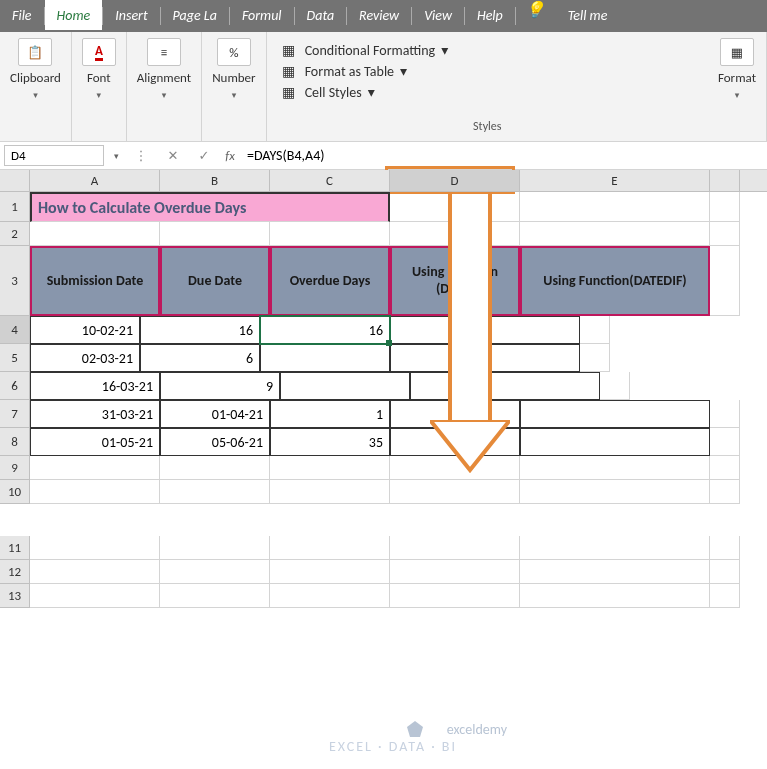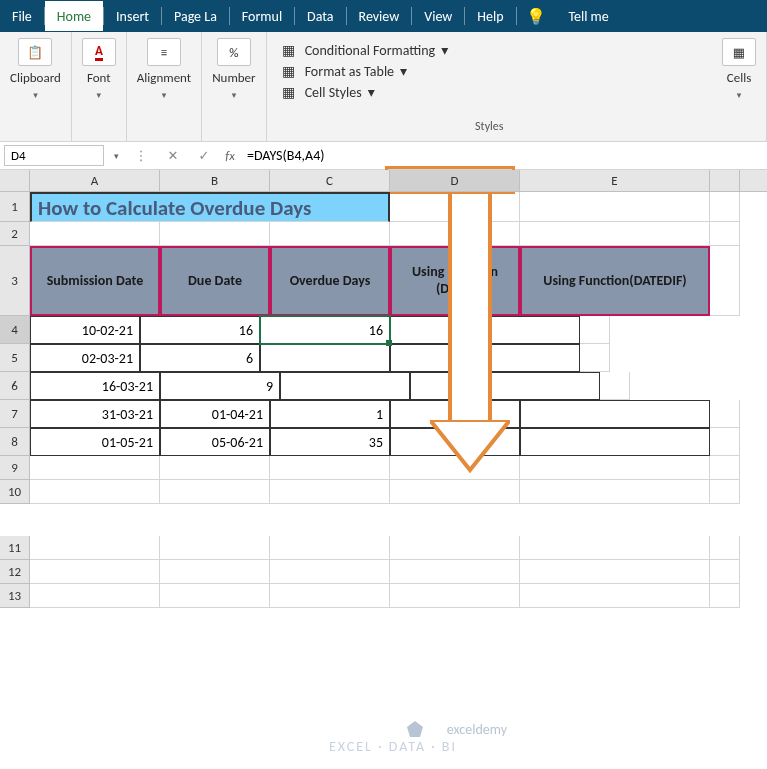--- a/index.html
+++ b/index.html
@@ -1,18 +1,18 @@
 <!DOCTYPE html>
 <html><head>
 <meta charset="utf-8">
 <style>
 * { box-sizing: border-box; margin: 0; padding: 0; font-family: "Segoe UI", Calibri, sans-serif; }
 body { background: #fff; width: 767px; height: 769px; overflow: hidden; position: relative; }
 
-.ribbon-tabs { display: flex; background: #0c4a6e; height: 32px; align-items: center; }
+.ribbon-tabs { display: flex; background: #737373; height: 32px; align-items: flex-start; font-style: italic; }
 .ribbon-tab { color: #fff; padding: 6px 12px; font-size: 14px; cursor: pointer; height: 30px; display: flex; align-items: center; }
 .ribbon-tab.active { background: #fff; color: #2a7a3f; }
 .tab-sep { width: 1px; height: 18px; background: rgba(255,255,255,0.4); align-self: center; }
 .lightbulb { color: #fff; font-size: 16px; padding: 0 10px; }
 
 .ribbon-body { background: #f3f3f3; height: 110px; display: flex; border-bottom: 1px solid #d4d4d4; }
 .ribbon-group { border-right: 1px solid #d4d4d4; display: flex; flex-direction: column; align-items: center; justify-content: space-between; padding: 6px 10px 2px 10px; }
 .ribbon-big-btn { display: flex; flex-direction: column; align-items: center; gap: 4px; cursor: pointer; font-size: 13px; color: #333; }
 .ribbon-icon-box { width: 34px; height: 28px; background: #fff; border: 1px solid #c4c4c4; border-radius: 2px; display: flex; align-items: center; justify-content: center; }
 .ribbon-big-btn .drop { font-size: 9px; color: #666; }
@@ -34,21 +34,21 @@
 .col-headers { display: flex; height: 22px; background: #e6e6e6; border-bottom: 1px solid #c0c0c0; }
 .corner { width: 30px; border-right: 1px solid #c0c0c0; background: #e6e6e6; }
 .col-h { border-right: 1px solid #c0c0c0; text-align: center; font-size: 13px; color: #333; line-height: 22px; cursor: pointer; }
 .row { display: flex; }
 .row-h { width: 30px; background: #e6e6e6; border-right: 1px solid #c0c0c0; border-bottom: 1px solid #c0c0c0; text-align: center; font-size: 13px; color: #333; cursor: pointer; display: flex; align-items: center; justify-content: center; }
 .row-h.sel { background: #d0d0d0; }
 .cell { border-right: 1px solid #d4d4d4; border-bottom: 1px solid #d4d4d4; padding: 2px 6px; font-size: 14px; display: flex; align-items: center; }
 
 .wA { width: 130px; } .wB { width: 110px; } .wC { width: 120px; } .wD { width: 130px; } .wE { width: 190px; } .wF { width: 30px; }
 
-.title-cell { font-weight: bold; color: #4a5a7a; font-size: 21px; background: #7dd3fc; border: 2px solid #333; border-bottom: 1px solid #d4d4d4; }
+.title-cell { font-weight: bold; color: #4a5a7a; font-size: 16px; background: #f9a8d4; border: 2px solid #333; border-bottom: 1px solid #d4d4d4; }
 .th { background: #8896ac; color: #1a1a1a; font-weight: bold; text-align: center; justify-content: center; border: 2px solid #be185d; line-height: 1.2; padding: 6px 4px; }
 .td { border: 1px solid #333; background: #fff; justify-content: flex-end; }
 .td.blank { }
 .selected-cell { outline: 2px solid #1f7246; outline-offset: -1px; position: relative; }
 .selected-cell::after { content: ''; position: absolute; right: -3px; bottom: -3px; width: 6px; height: 6px; background: #1f7246; }
 
 .arrow-overlay { position: absolute; left: 430px; top: 194px; width: 80px; height: 280px; pointer-events: none; }
 .arrow-shaft { position: absolute; left: 18px; top: 0; width: 44px; height: 230px; background: #fff; border-left: 4px solid #e58a3a; border-right: 4px solid #e58a3a; }
 .arrow-head-svg { position: absolute; left: 0; top: 226px; }
 
@@ -128,21 +128,21 @@
         <span class="mini-icon">▦</span>
         <span>Cell Styles</span>
         <span class="drop">▾</span>
       </div>
     </div>
     <div class="styles-label">Styles</div>
   </div>
   <div class="ribbon-group">
     <div class="ribbon-big-btn">
       <div class="ribbon-icon-box">▦</div>
-      <span>Cells</span>
+      <span>Format</span>
       <span class="drop">▾</span>
     </div>
   </div>
 </div>
 
 <div class="namebox-row">
   <input class="name-box" value="D4" style="">
   <span class="nb-drop">▾</span>
   <span class="fx-btn">⋮</span>
   <span class="fx-btn">✕</span>

